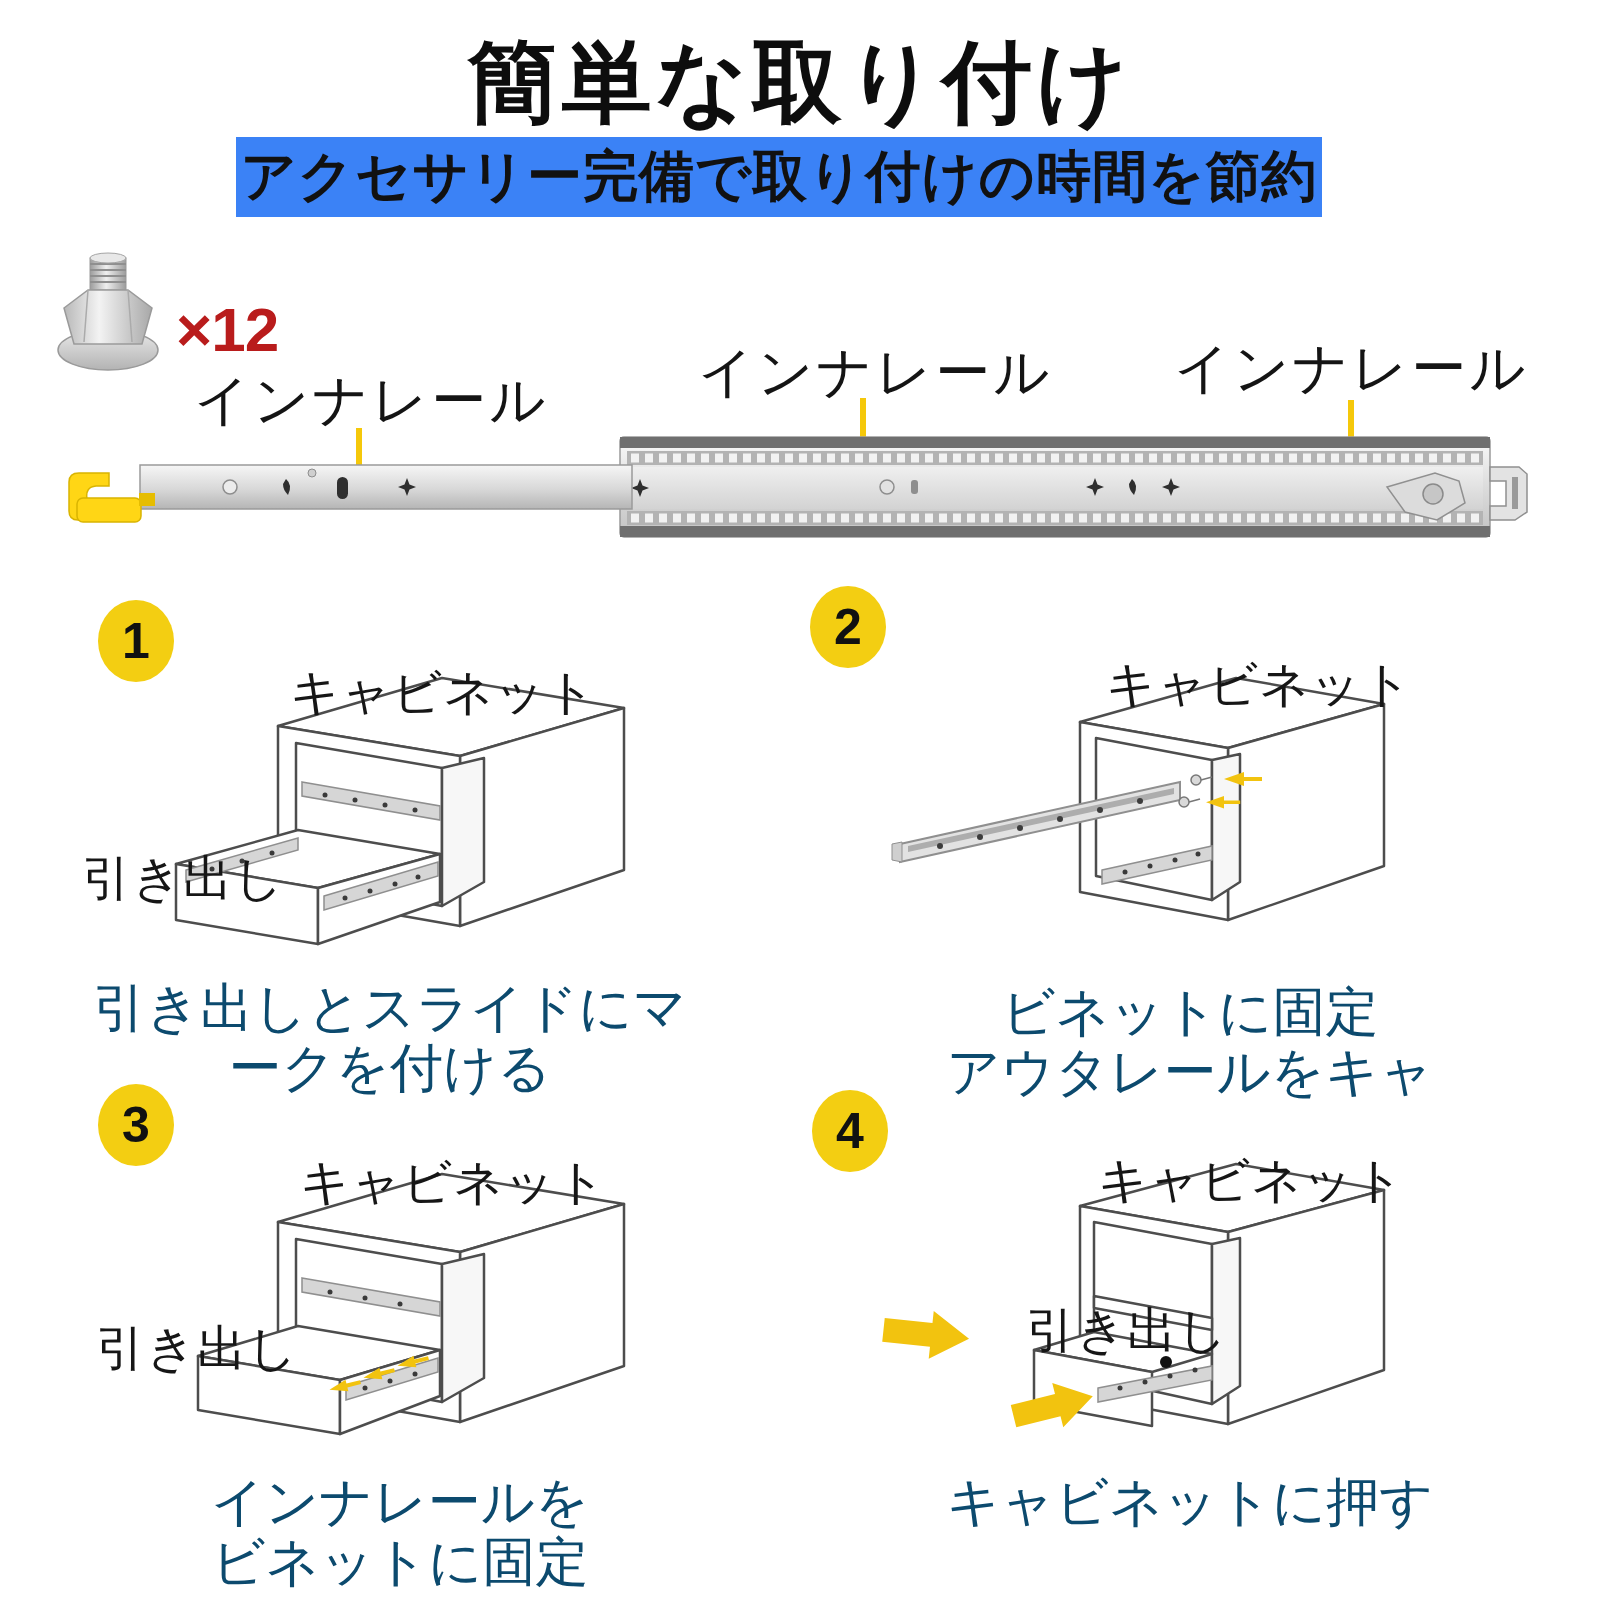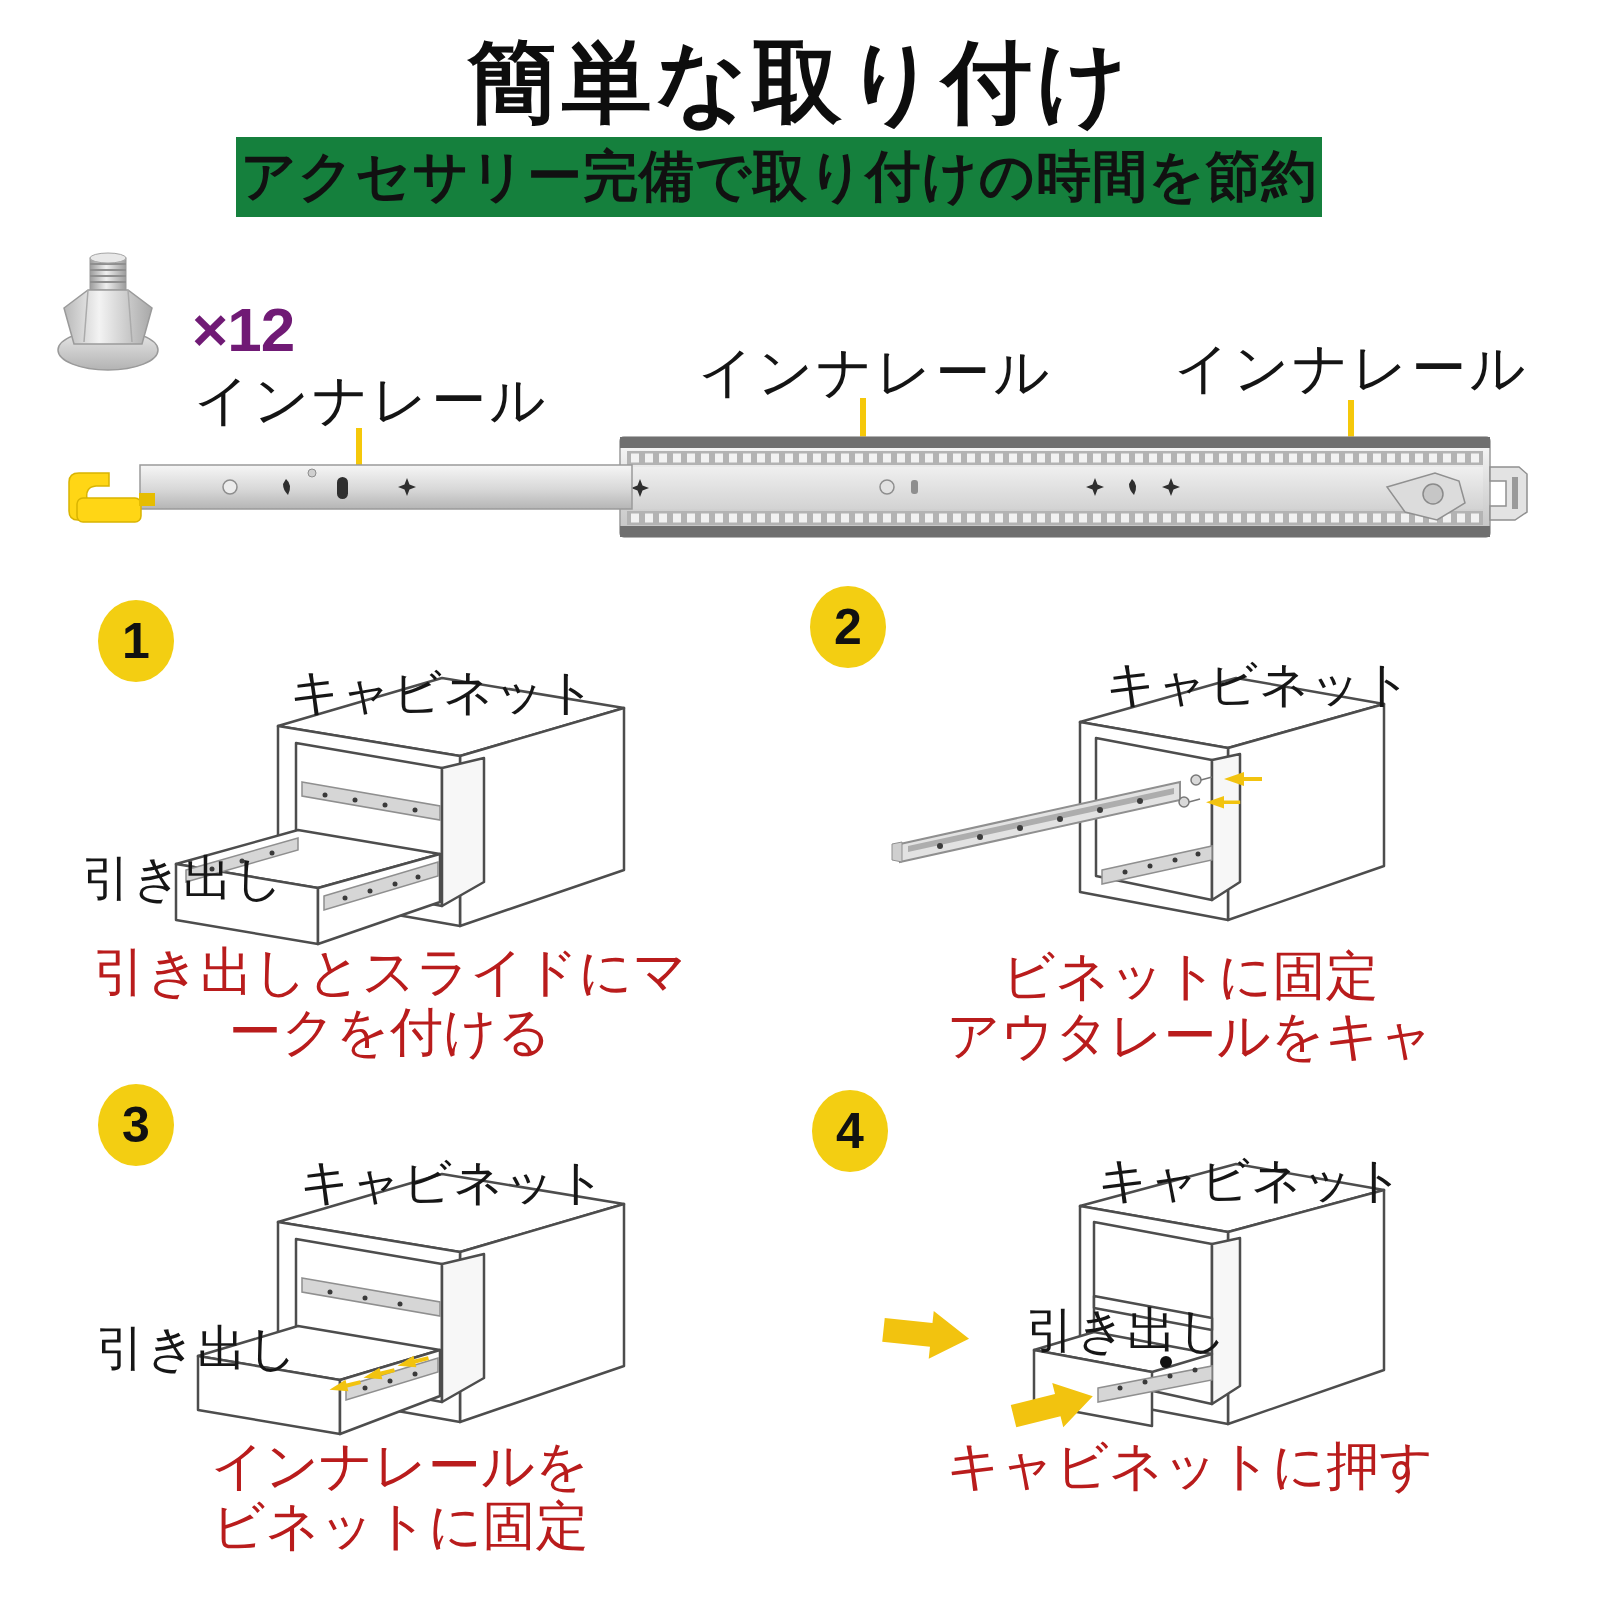--- a/index.html
+++ b/index.html
@@ -5,26 +5,26 @@
   html,body{margin:0;padding:0;background:#fff;}
   .canvas{
     position:relative;width:1600px;height:1600px;background:#ffffff;overflow:hidden;
     font-family:"Liberation Sans","DejaVu Sans",sans-serif;color:#141414;
   }
   .title{
     position:absolute;top:22px;left:0;width:100%;text-align:center;
     font-size:90px;font-weight:900;letter-spacing:4px;color:#0d0d0d;white-space:nowrap;
   }
   .banner{
-    position:absolute;top:137px;left:236px;width:1086px;height:80px;background:#15803d;
+    position:absolute;top:137px;left:236px;width:1086px;height:80px;background:#3b82f6;
     display:flex;align-items:center;justify-content:center;
     font-size:55px;font-weight:700;color:#111;letter-spacing:1px;white-space:nowrap;
   }
   .bolt{position:absolute;left:48px;top:250px;}
-  .qty{position:absolute;left:192px;top:294px;font-size:62px;font-weight:800;color:#701a75;letter-spacing:-1px;}
+  .qty{position:absolute;left:176px;top:294px;font-size:62px;font-weight:800;color:#b91c1c;letter-spacing:-1px;}
   .rail-label{position:absolute;font-size:55px;font-weight:500;letter-spacing:3px;white-space:nowrap;color:#141414;}
   .rl-1{left:194px;top:364px;}
   .rl-2{left:698px;top:336px;}
   .rl-3{left:1174px;top:332px;}
   .pointer{position:absolute;width:6px;background:#F5C80A;}
   .pointer::after{
     content:"";position:absolute;left:50%;bottom:-6px;transform:translateX(-50%);
     width:14px;height:14px;border-radius:50%;background:#F5C80A;
   }
   .pt-1{left:356px;top:428px;height:44px;}
@@ -48,21 +48,21 @@
   .diag-label{position:absolute;font-size:49px;font-weight:400;color:#161616;letter-spacing:1px;white-space:nowrap;}
   .cab-1{left:290px;top:660px;}
   .drw-1{left:82px;top:846px;}
   .cab-2{left:1106px;top:652px;}
   .cab-3{left:300px;top:1150px;}
   .drw-3{left:96px;top:1316px;}
   .cab-4{left:1098px;top:1148px;}
   .drw-4{left:1026px;top:1298px;}
   .caption{
     position:absolute;text-align:center;font-size:53px;line-height:1.14;
-    font-weight:400;color:#b91c1c;
+    font-weight:400;color:#0c4a6e;margin-top:36px;
   }
   .cp-1{left:60px;top:942px;width:660px;}
   .cp-2{left:870px;top:946px;width:640px;}
   .cp-3{left:90px;top:1436px;width:620px;}
   .cp-4{left:880px;top:1436px;width:620px;}
 </style>
 </head>
 <body>
 
 <div class="canvas">

